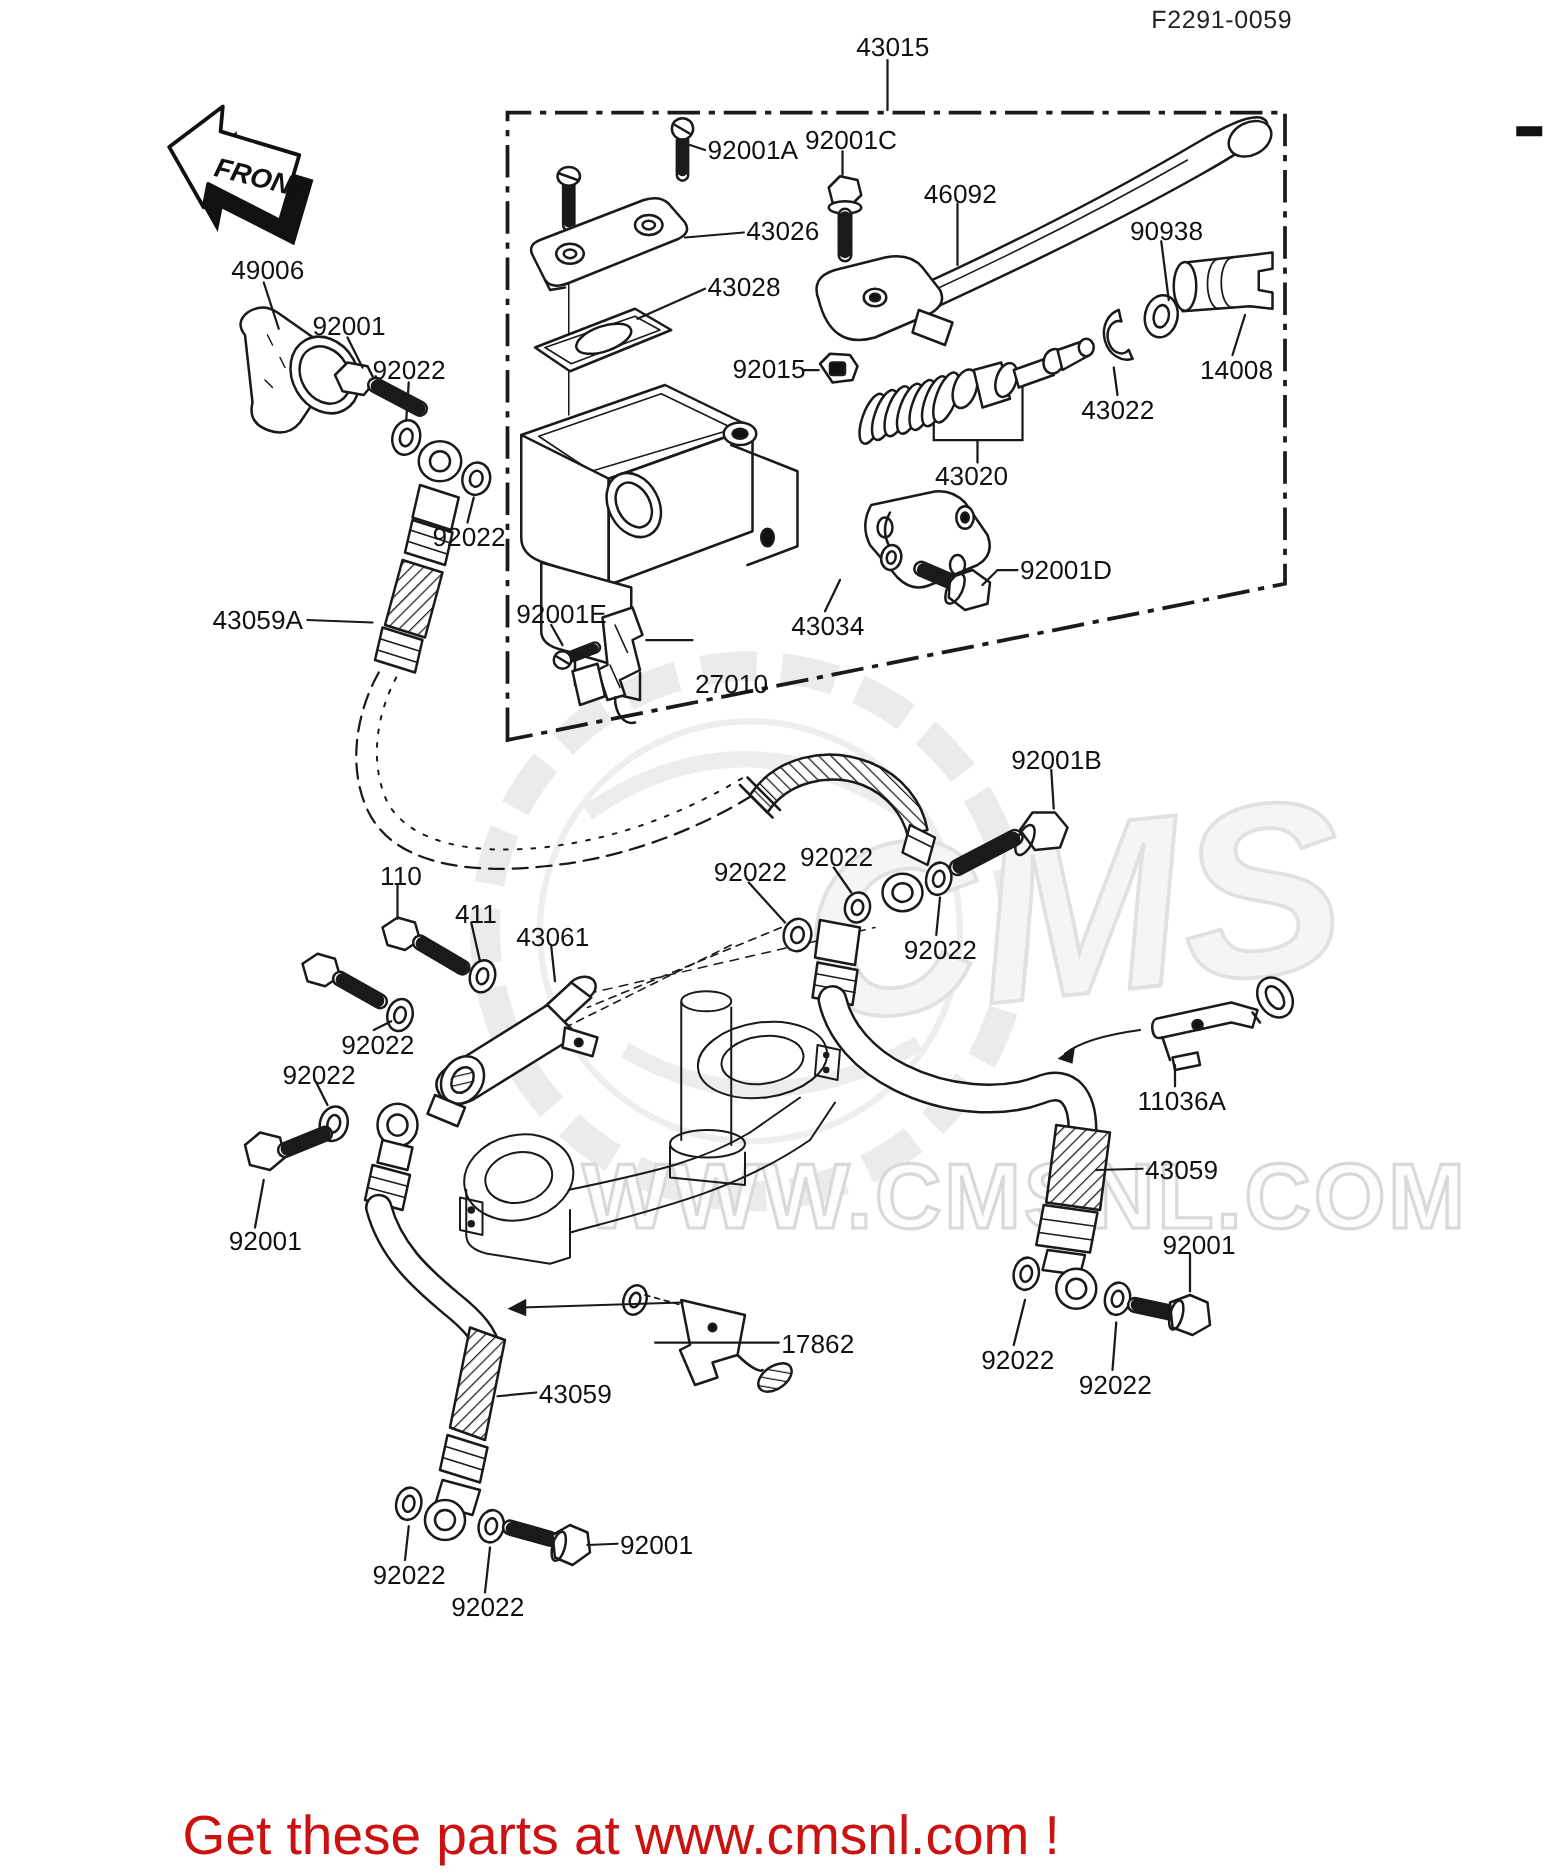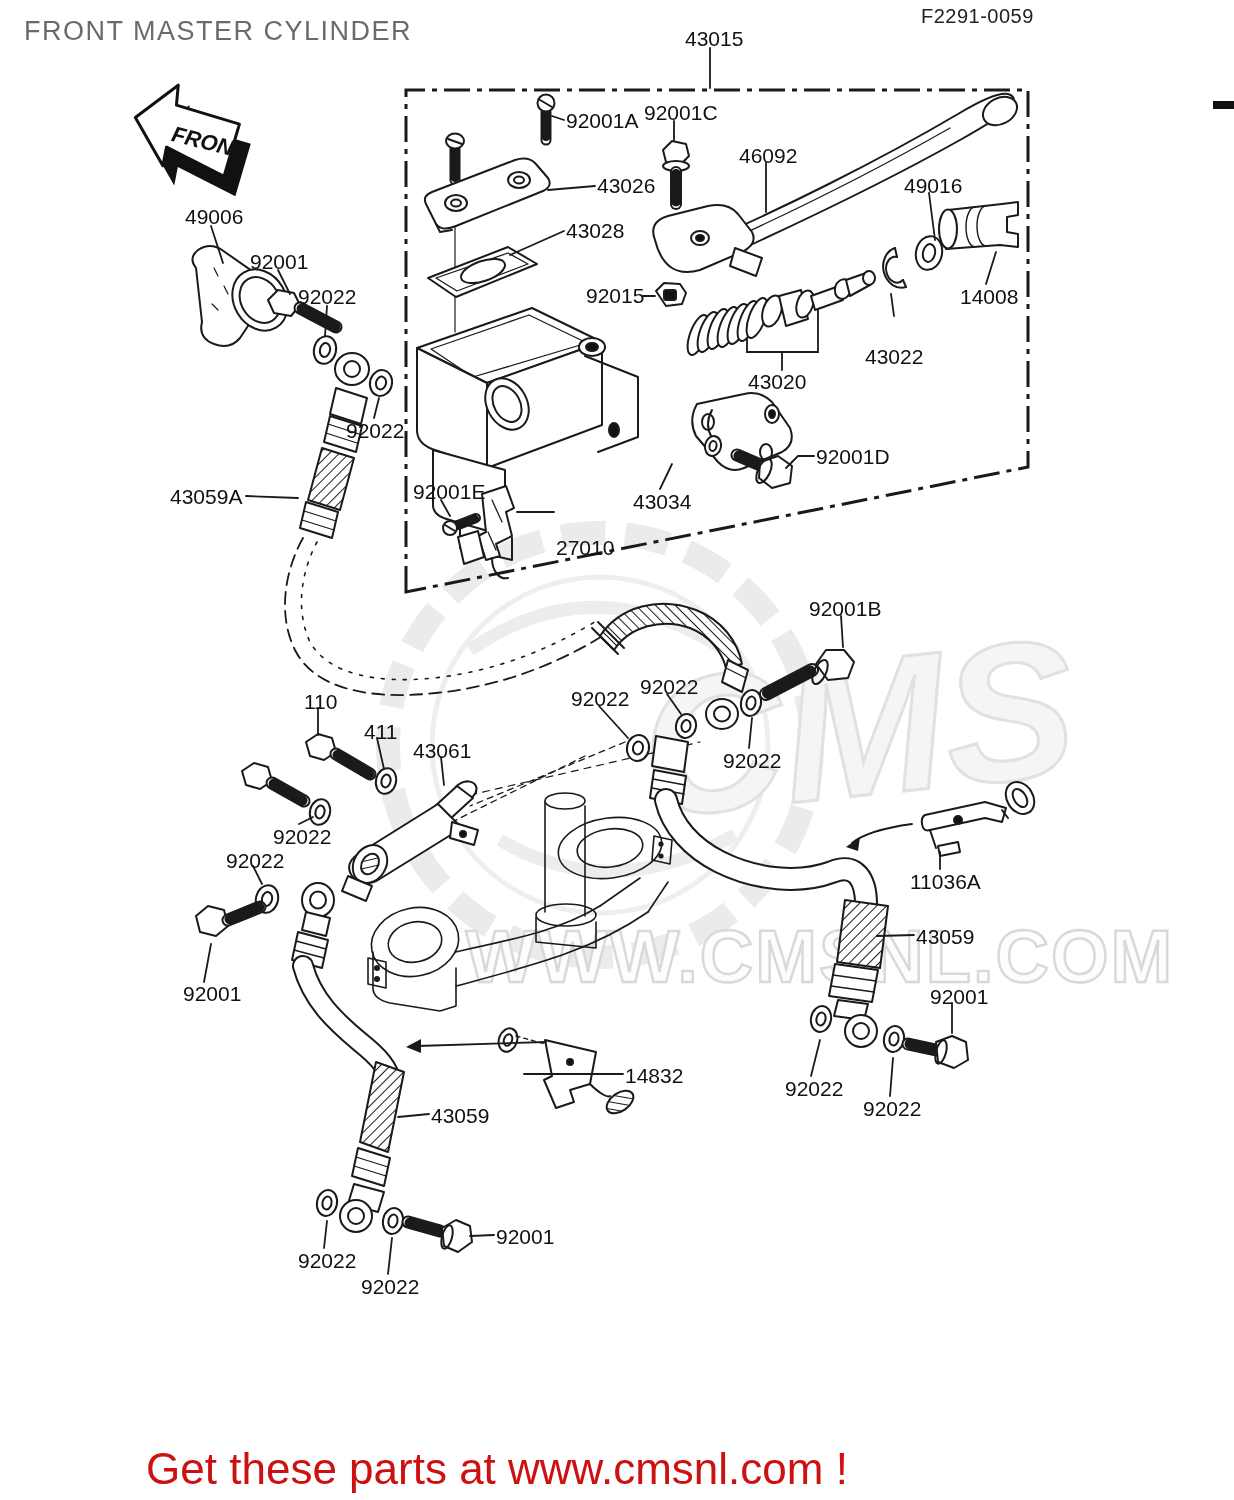--- a/index.html
+++ b/index.html
@@ -465,33 +465,32 @@
     <path d="M494,1235 L470,1236"></path>
     <path d="M324,1248 L327,1221"></path>
     <path d="M388,1274 L392,1238"></path>
     <g>
       <path d="M417,1046 L546,1042"></path>
       <polygon points="406,1047 421,1039 421,1053" fill="#1a1a1a" stroke="none"></polygon>
     </g>
   </g>
 </svg>
 
-<div class="page-title">FRONT MASTER CYLINDER</div>
 <div class="doc-code">F2291-0059</div>
 <div id="label-layer">
       <div class="part-label" style="left: 685px; top: 28px;">43015</div>
       <div class="part-label" style="left: 566px; top: 110px;">92001A</div>
       <div class="part-label" style="left: 644px; top: 102px; text-align: right;">92001C</div>
       <div class="part-label" style="left: 597px; top: 175px;">43026</div>
       <div class="part-label" style="left: 739px; top: 145px;">46092</div>
-      <div class="part-label" style="left: 904px; top: 175px;">49016</div>
+      <div class="part-label" style="left: 904px; top: 175px;">90938</div>
       <div class="part-label" style="left: 566px; top: 220px;">43028</div>
       <div class="part-label" style="left: 586px; top: 285px;">92015</div>
       <div class="part-label" style="left: 960px; top: 286px;">14008</div>
-      <div class="part-label" style="left: 865px; top: 318px; margin-top: 28px;">43022</div>
+      <div class="part-label" style="left: 865px; top: 318px;">43022</div>
       <div class="part-label" style="left: 185px; top: 206px;">49006</div>
       <div class="part-label" style="left: 250px; top: 251px;">92001</div>
       <div class="part-label" style="left: 298px; top: 286px;">92022</div>
       <div class="part-label" style="left: 748px; top: 371px;">43020</div>
       <div class="part-label" style="left: 346px; top: 420px;">92022</div>
       <div class="part-label" style="left: 816px; top: 446px;">92001D</div>
       <div class="part-label" style="left: 170px; top: 486px;">43059A</div>
       <div class="part-label" style="left: 413px; top: 481px; text-align: center;">92001E</div>
       <div class="part-label" style="left: 633px; top: 491px;">43034</div>
       <div class="part-label" style="left: 556px; top: 503px; margin-top: 34px;">27010</div>
@@ -501,21 +500,21 @@
       <div class="part-label" style="left: 413px; top: 740px;">43061</div>
       <div class="part-label" style="left: 640px; top: 676px;">92022</div>
       <div class="part-label" style="left: 571px; top: 688px;">92022</div>
       <div class="part-label" style="left: 723px; top: 750px;">92022</div>
       <div class="part-label" style="left: 273px; top: 826px;">92022</div>
       <div class="part-label" style="left: 226px; top: 850px;">92022</div>
       <div class="part-label" style="left: 910px; top: 871px;">11036A</div>
       <div class="part-label" style="left: 916px; top: 926px;">43059</div>
       <div class="part-label" style="left: 183px; top: 983px;">92001</div>
       <div class="part-label" style="left: 930px; top: 986px;">92001</div>
-      <div class="part-label" style="left: 625px; top: 1065px;">14832</div>
+      <div class="part-label" style="left: 625px; top: 1065px;">17862</div>
       <div class="part-label" style="left: 785px; top: 1078px;">92022</div>
       <div class="part-label" style="left: 431px; top: 1105px;">43059</div>
       <div class="part-label" style="left: 863px; top: 1098px;">92022</div>
       <div class="part-label" style="left: 496px; top: 1226px;">92001</div>
       <div class="part-label" style="left: 298px; top: 1250px;">92022</div>
       <div class="part-label" style="left: 361px; top: 1276px;">92022</div>
     </div>
 <div class="footer-promo">Get these parts at www.cmsnl.com !</div>
 
 </div>

